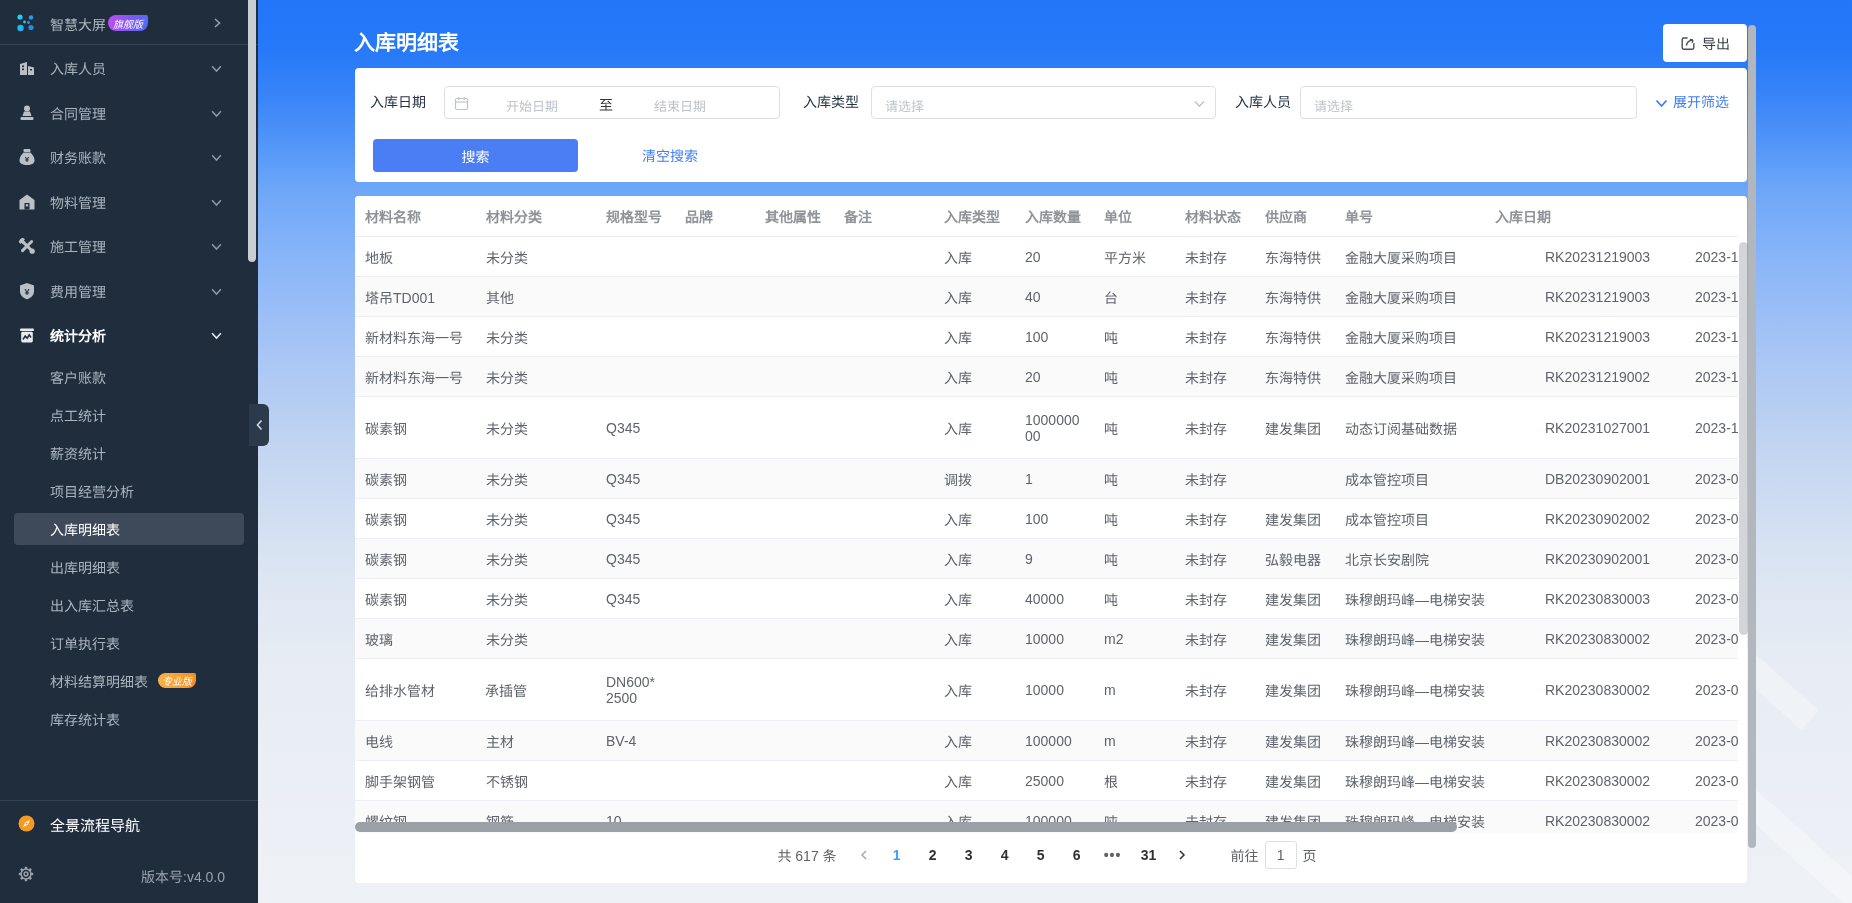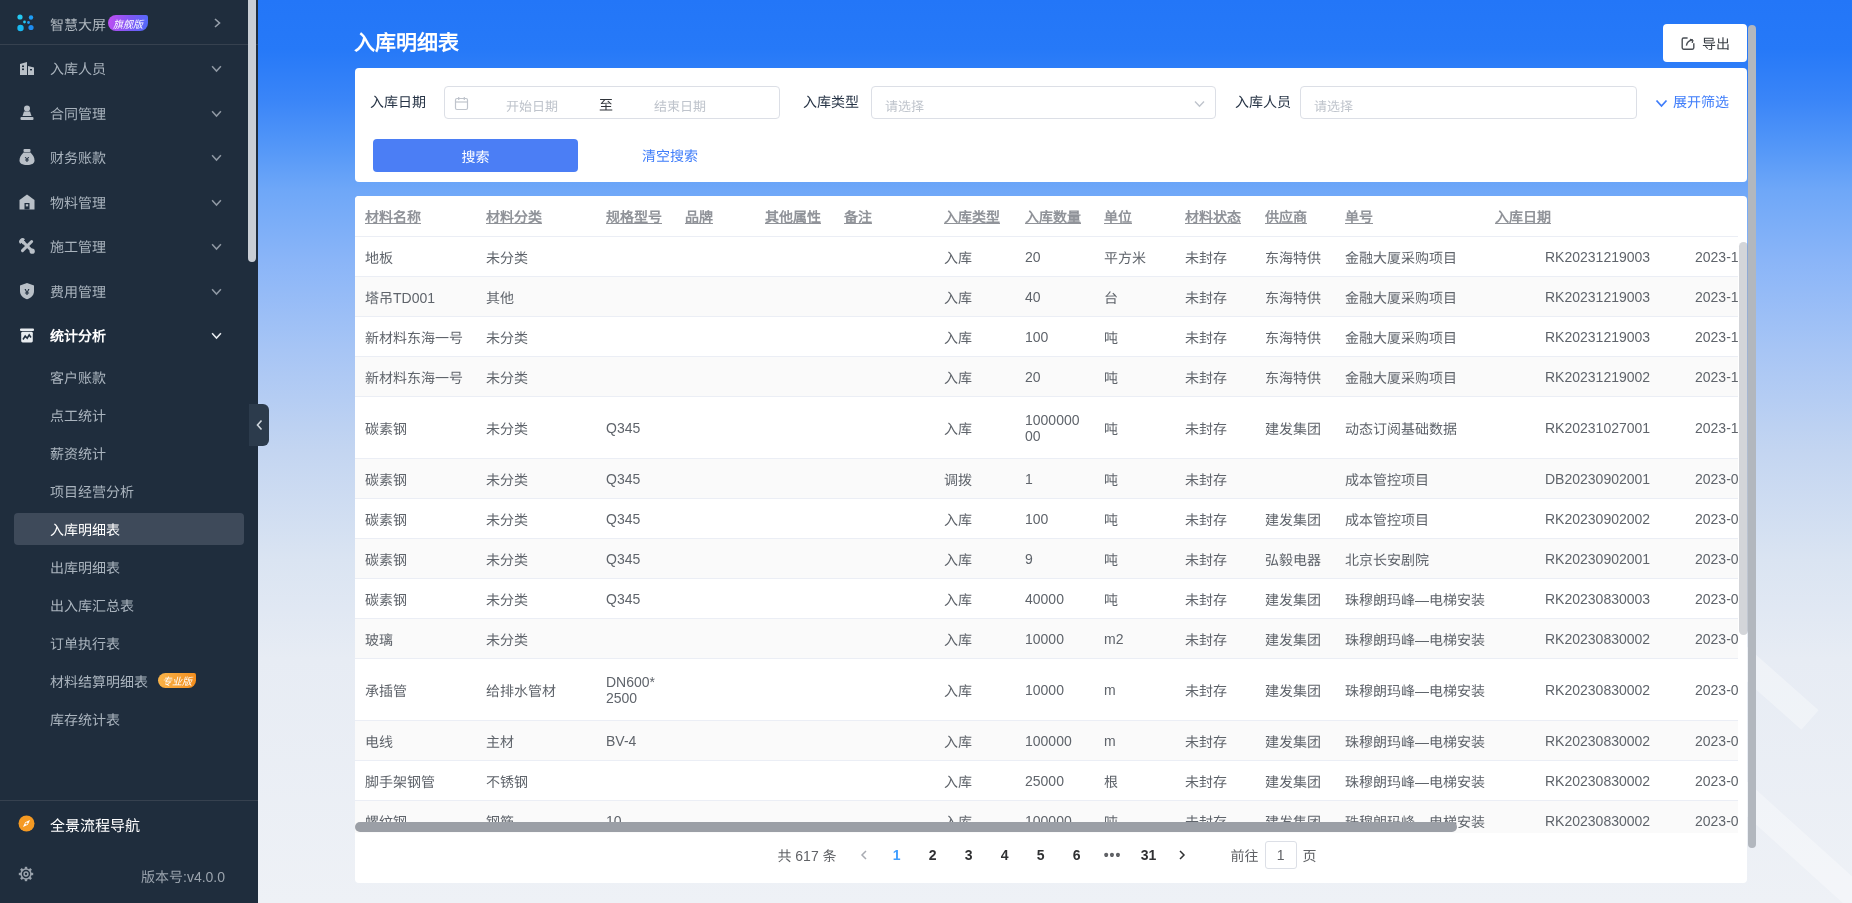--- a/index.html
+++ b/index.html
@@ -35,21 +35,21 @@
 .ph { color:#bfc4cc; font-size:13px; }
 .search-btn { position:absolute; left:373px; top:139px; width:205px; height:33px; background:#4b7ef5; border-radius:4px; color:#fff; font-size:14px; display:flex; align-items:center; justify-content:center; }
 .clear-btn { position:absolute; left:602px; top:145px; font-size:14px; color:#3f7dfa;margin-left:40px; }
 .expand { position:absolute; left:1655px; top:91px; font-size:14px; color:#3f7dfa; }
 
 .tcard { position:absolute; left:355px; top:196px; width:1392px; height:687px; background:#fff; border-radius:4px; overflow:hidden; }
 .twrap { position:absolute; left:0; top:0; width:1383px; height:637px; overflow:hidden; }
 .trow { display:flex; width:1470px; border-bottom:1px solid #ebeef5; background:#fff; }
 .trow.alt { background:#fafafa; }
 .trow .c { flex:none; padding:0 10px; display:flex; align-items:center; font-size:14px; color:#5f646b; overflow:hidden; white-space:nowrap; }
-.thead .c { color:#909399; font-weight:700;text-decoration:underline; }
+.thead .c { color:#909399; font-weight:700; }
 .c1{width:121px}.c2{width:120px}.c3{width:79px;white-space:normal!important}.c4{width:80px}.c5{width:79px}.c6{width:100px}.c7{width:81px}.c8{width:79px;white-space:normal!important}.c9{width:81px}.c10{width:80px}.c11{width:80px}.c12{width:200px}.c13{width:150px}.c14{width:140px}
 .r40 { height:40px; }
 .r62 { height:62px; }
 .thead { height:41px; }
 .hscroll { position:absolute; left:0px; top:626px; width:1102px; height:10px; background:#9b9fa6; border-radius:5px; }
 .pager { position:absolute; left:-2px; top:645px; width:1388px; height:28px; display:flex; align-items:center; justify-content:center; font-size:14px; color:#606266; }
 .pg { min-width:22px; text-align:center; margin:0 7px; font-weight:700; color:#303133; }
 .pg.cur { color:#409eff; }
 
 .inner-thumb { position:absolute; left:1739px; top:242px; width:9px; height:393px; background:rgba(145,151,160,.40); border-radius:5px; z-index:4; }
@@ -482,25 +482,25 @@
             <span>珠穆朗玛峰—电梯安装</span>
           </div>
           <div class="c c13">
             <span>RK20230830002</span>
           </div>
           <div class="c c14">
             <span>2023-08-30</span>
           </div>
         </div>
       <div class="trow r62">
+          <div class="c c2">
+            <span>给排水管材</span>
+          </div>
           <div class="c c1">
             <span>承插管</span>
-          </div>
-          <div class="c c2">
-            <span>给排水管材</span>
           </div>
           <div class="c c3">
             <span>DN600*<br>2500</span>
           </div>
           <div class="c c4"></div>
           <div class="c c5"></div>
           <div class="c c6"></div>
           <div class="c c7">
             <span>入库</span>
           </div>

